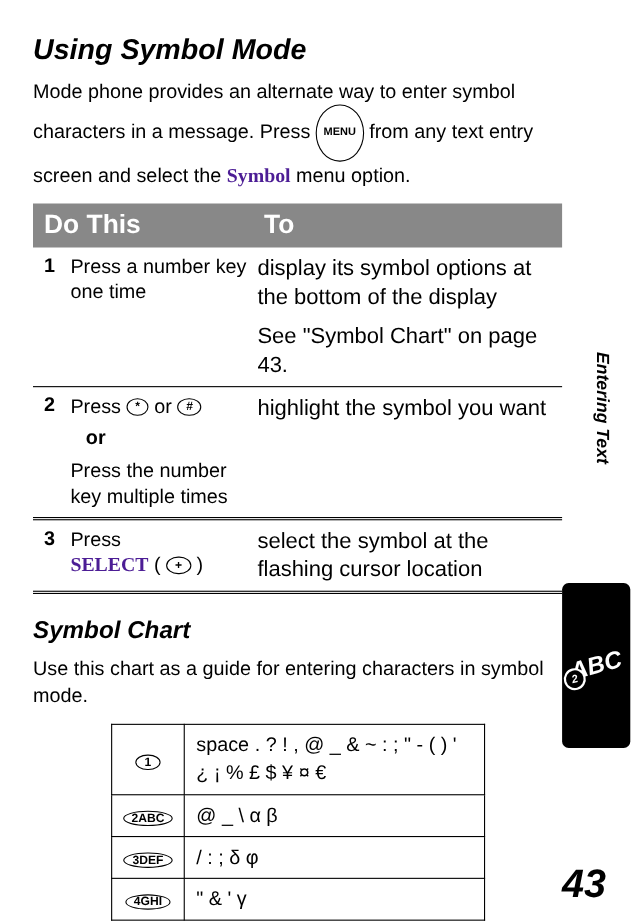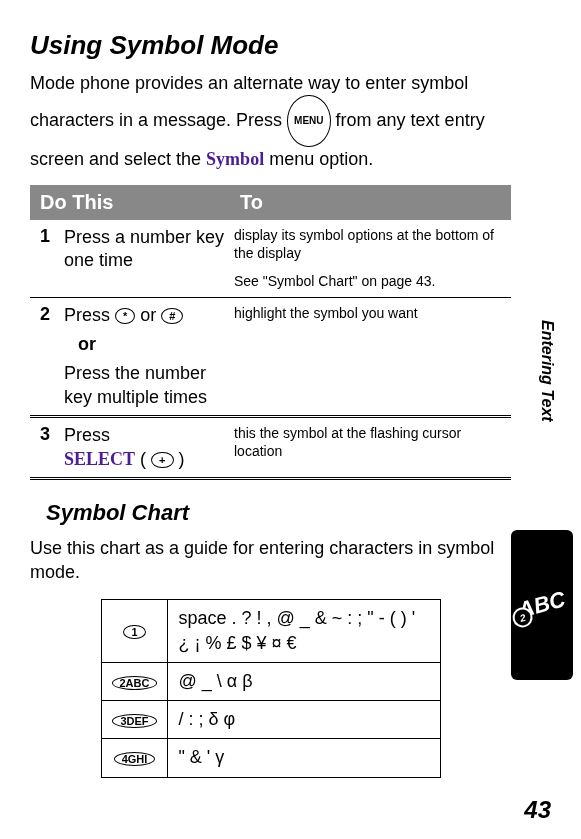--- a/index.html
+++ b/index.html
@@ -3,40 +3,40 @@
   <meta charset="utf-8">
   <style>
     * { box-sizing: border-box; margin: 0; padding: 0; }
     body { width: 581px; height: 839px; font-family: Arial, Helvetica, sans-serif; background: #fff; color: #000; position: relative; padding: 30px 70px 0 30px; }
     .heading { font-size: 26px; font-weight: bold; font-style: italic; margin-bottom: 10px; }
     .body-text { font-size: 18px; line-height: 1.35; margin-bottom: 14px; }
     .menu-icon { display: inline-block; vertical-align: middle; border: 1px solid #000; border-radius: 50%; padding: 18px 6px; font-size: 10px; font-weight: bold; }
     .mono { font-family: 'Comic Sans MS', cursive; font-weight: bold; color: #4c1d95; }
     .table { width: 100%; border-collapse: collapse; margin-bottom: 20px; }
     .thead { background: #888; color: #fff; }
-    .thead td { padding: 6px 10px; font-weight: bold; font-size: 20px; }
+    .thead td { padding: 6px 10px; font-weight: bold; font-size: 24px; }
     .table td { vertical-align: top; }
     .row-border { border-bottom: 1px solid #000; }
     .dbl-border { border-top: 3px double #000; border-bottom: 3px double #000; }
     .num { width: 30px; padding: 6px 0 6px 10px; font-weight: bold; font-size: 18px; }
     .do-col { width: 170px; padding: 6px 4px; font-size: 18px; line-height: 1.3; }
-    .to-col { padding: 6px 4px; font-size: 14px; line-height: 1.3; }
+    .to-col { padding: 6px 4px; font-size: 20px; line-height: 1.3; }
     .key-icon { display: inline-block; vertical-align: middle; border: 1px solid #000; border-radius: 50%; padding: 0px 7px; font-size: 11px; font-weight: bold; }
     .indent-or { display: block; margin: 6px 0 6px 14px; font-weight: bold; }
-    .subhead { font-size: 22px; font-weight: bold; font-style: italic; margin: 10px 16px; }
+    .subhead { font-size: 22px; font-weight: bold; font-style: italic; margin: 10px 0; }
     .symbol-table { width: 340px; margin: 0 auto; border-collapse: collapse; }
     .symbol-table td { border: 1px solid #000; padding: 6px 10px; font-size: 18px; vertical-align: middle; }
     .key-col { width: 60px; text-align: center; }
     .sym-key { display: inline-block; border: 1px solid #000; border-radius: 50%; padding: 0 7px; font-size: 11px; font-weight: bold; }
     .sym-text { line-height: 1.4; }
     .side-tab { position: absolute; right: 25px; top: 320px; font-size: 16px; font-style: italic; font-weight: bold; writing-mode: vertical-rl; }
     .side-box { position: absolute; right: 8px; top: 530px; width: 62px; height: 150px; background: #000; border-radius: 6px; display: flex; align-items: center; justify-content: center; }
     .abc-badge { color: #fff; font-weight: bold; font-style: italic; font-size: 22px; transform: rotate(-15deg); position: relative; }
     .abc-key { position: absolute; left: -8px; top: 10px; background: #000; border: 2px solid #fff; border-radius: 50%; width: 20px; height: 20px; font-size: 10px; color: #fff; display: flex; align-items: center; justify-content: center; }
-    .page-num { position: absolute; right: 30px; bottom: 15px; font-size: 24px; font-weight: bold; font-style: italic; }
+    .page-num { position: absolute; right: 30px; bottom: 15px; font-size: 36px; font-weight: bold; font-style: italic; }
     .para-gap { height: 10px; }
   </style>
 </head>
 <body>
 
 <div class="heading">Using Symbol Mode</div>
 
 <p class="body-text">
   <span>Mode phone provides an alternate way to enter symbol characters in a message. Press </span>
   <span class="menu-icon">MENU</span>
@@ -74,21 +74,21 @@
   </tr>
   <tr class="dbl-border">
     <td class="num">3</td>
     <td class="do-col">
       <span>Press </span><br>
       <span class="mono">SELECT</span>
       <span> (</span>
       <span class="key-icon">+</span>
       <span>)</span>
     </td>
-    <td class="to-col">this the symbol at the flashing cursor location</td>
+    <td class="to-col">select the symbol at the flashing cursor location</td>
   </tr>
 </tbody>
   </table>
 
 <div class="subhead">Symbol Chart</div>
 
 <p class="body-text">Use this chart as a guide for entering characters in symbol mode.</p>
 
 <table class="symbol-table">
   <tbody>

